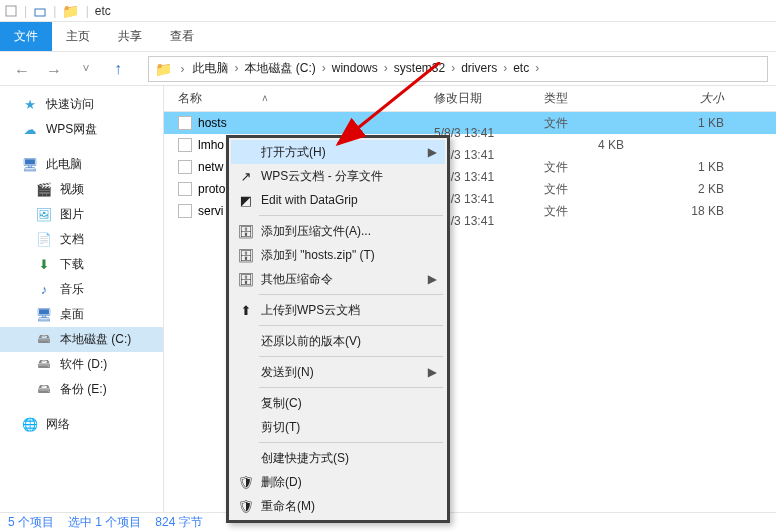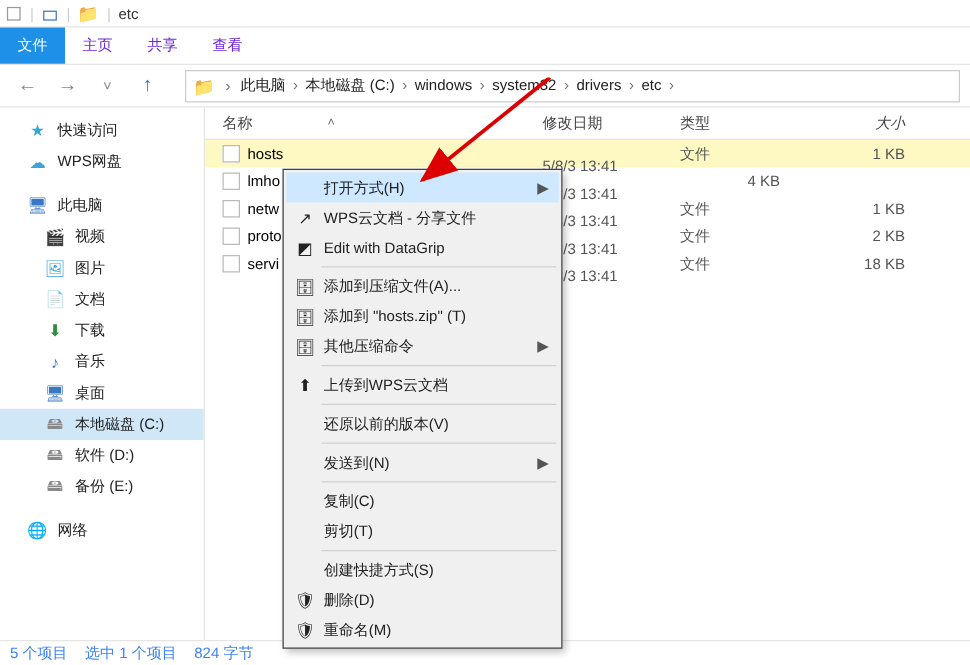--- a/index.html
+++ b/index.html
@@ -5,21 +5,21 @@
 * { margin: 0; padding: 0; box-sizing: border-box; font-family: "Microsoft YaHei", "Segoe UI", sans-serif; font-size: 12px; }
 body { width: 776px; height: 532px; background: #fff; overflow: hidden; position: relative; }
 
 .titlebar { height: 22px; background: #fff; border-bottom: 1px solid #e5e5e5; display: flex; align-items: center; padding: 0 4px; gap: 6px; }
 .titlebar .win-btn { width: 14px; height: 14px; display: inline-flex; align-items: center; justify-content: center; }
 .titlebar .sep { color: #ccc; }
 .titlebar .folder-ico { color: #f7c65d; font-size: 14px; }
 .titlebar .title-txt { color: #333; }
 
 .ribbon-tabs { height: 30px; display: flex; align-items: stretch; border-bottom: 1px solid #e5e5e5; }
-.ribbon-tabs .tab { padding: 6px 14px; display: flex; align-items: center; color: #6d28d9; }
+.ribbon-tabs .tab { padding: 6px 14px; display: flex; align-items: center; color: #404040; }
 .ribbon-tabs .tab.file { background: #1e90e8; color: #fff; }
 .ribbon-tabs .tab:not(.file) { cursor: default; }
 
 .navbar { height: 34px; border-bottom: 1px solid #e5e5e5; display: flex; align-items: center; padding: 0 8px; gap: 4px; }
 .nav-btn { width: 28px; height: 28px; display: inline-flex; align-items: center; justify-content: center; color: #888; font-size: 16px; }
 .nav-btn.enabled { color: #3b78c4; }
 .breadcrumb { flex: 1; height: 26px; border: 1px solid #ccc; margin-left: 12px; display: flex; align-items: center; padding: 0 6px; gap: 2px; }
 .breadcrumb .bc-ico { color: #f7c65d; font-size: 14px; margin-right: 4px; }
 .breadcrumb .bc-item { color: #222; padding: 2px 4px; }
 .breadcrumb .bc-sep { color: #777; padding: 0 2px; }
@@ -33,30 +33,30 @@
 
 .main { flex: 1; display: flex; flex-direction: column; }
 .col-headers { display: flex; height: 26px; border-bottom: 1px solid #e5e5e5; align-items: center; color: #444; }
 .col-name { width: 270px; padding-left: 14px; display: flex; align-items: center; gap: 60px; }
 .col-date { width: 110px; }
 .col-type { width: 100px; }
 .col-size { width: 90px; text-align: right; padding-right: 10px; font-style: italic; }
 
 .file-list { }
 .file-row { display: flex; align-items: center; height: 22px; }
-.file-row.selected { background: #fef9c3; }
+.file-row.selected { background: #7dd3fc; }
 .file-row .cell-name { width: 270px; padding-left: 14px; display: flex; align-items: center; gap: 6px; }
 .file-row .cell-date { width: 110px; color: #555; margin-top: 20px; }
 .file-row .cell-type { width: 100px; color: #555; }
 .file-row .cell-size { width: 90px; text-align: right; padding-right: 10px; color: #555; }
 .file-ico { width: 14px; height: 14px; display: inline-block; border: 1px solid #bbb; background: #fff; }
 
 .statusbar { height: 20px; border-top: 1px solid #e5e5e5; display: flex; align-items: center; padding: 0 8px; gap: 14px; color: #3b82f6; position: absolute; bottom: 0; left: 0; right: 0; background: #fff; }
 
-.context-menu { position: absolute; left: 226px; top: 135px; width: 224px; background: #f0f0f0; border: 1px solid #404040; box-shadow: 3px 3px 6px rgba(0,0,0,.25); padding: 2px; }
+.context-menu { position: absolute; left: 226px; top: 135px; width: 224px; background: #f0f0f0; border: 3px solid #404040; box-shadow: 3px 3px 6px rgba(0,0,0,.25); padding: 2px; }
 .cm-item { display: flex; align-items: center; height: 24px; padding: 0 20px 0 30px; color: #222; position: relative; }
 .cm-item.highlight { background: #cde8ff; }
 .cm-item .cm-ico { position: absolute; left: 6px; width: 18px; height: 18px; display: inline-flex; align-items: center; justify-content: center; font-size: 13px; }
 .cm-item .cm-arrow { position: absolute; right: 8px; color: #555; }
 .cm-sep { height: 1px; background: #d0d0d0; margin: 3px 2px 3px 28px; }
 
 .arrow-annot { position: absolute; left: 330px; top: 62px; pointer-events: none; }
 
 .sort-caret { color: #666; font-size: 10px; }
 </style>

